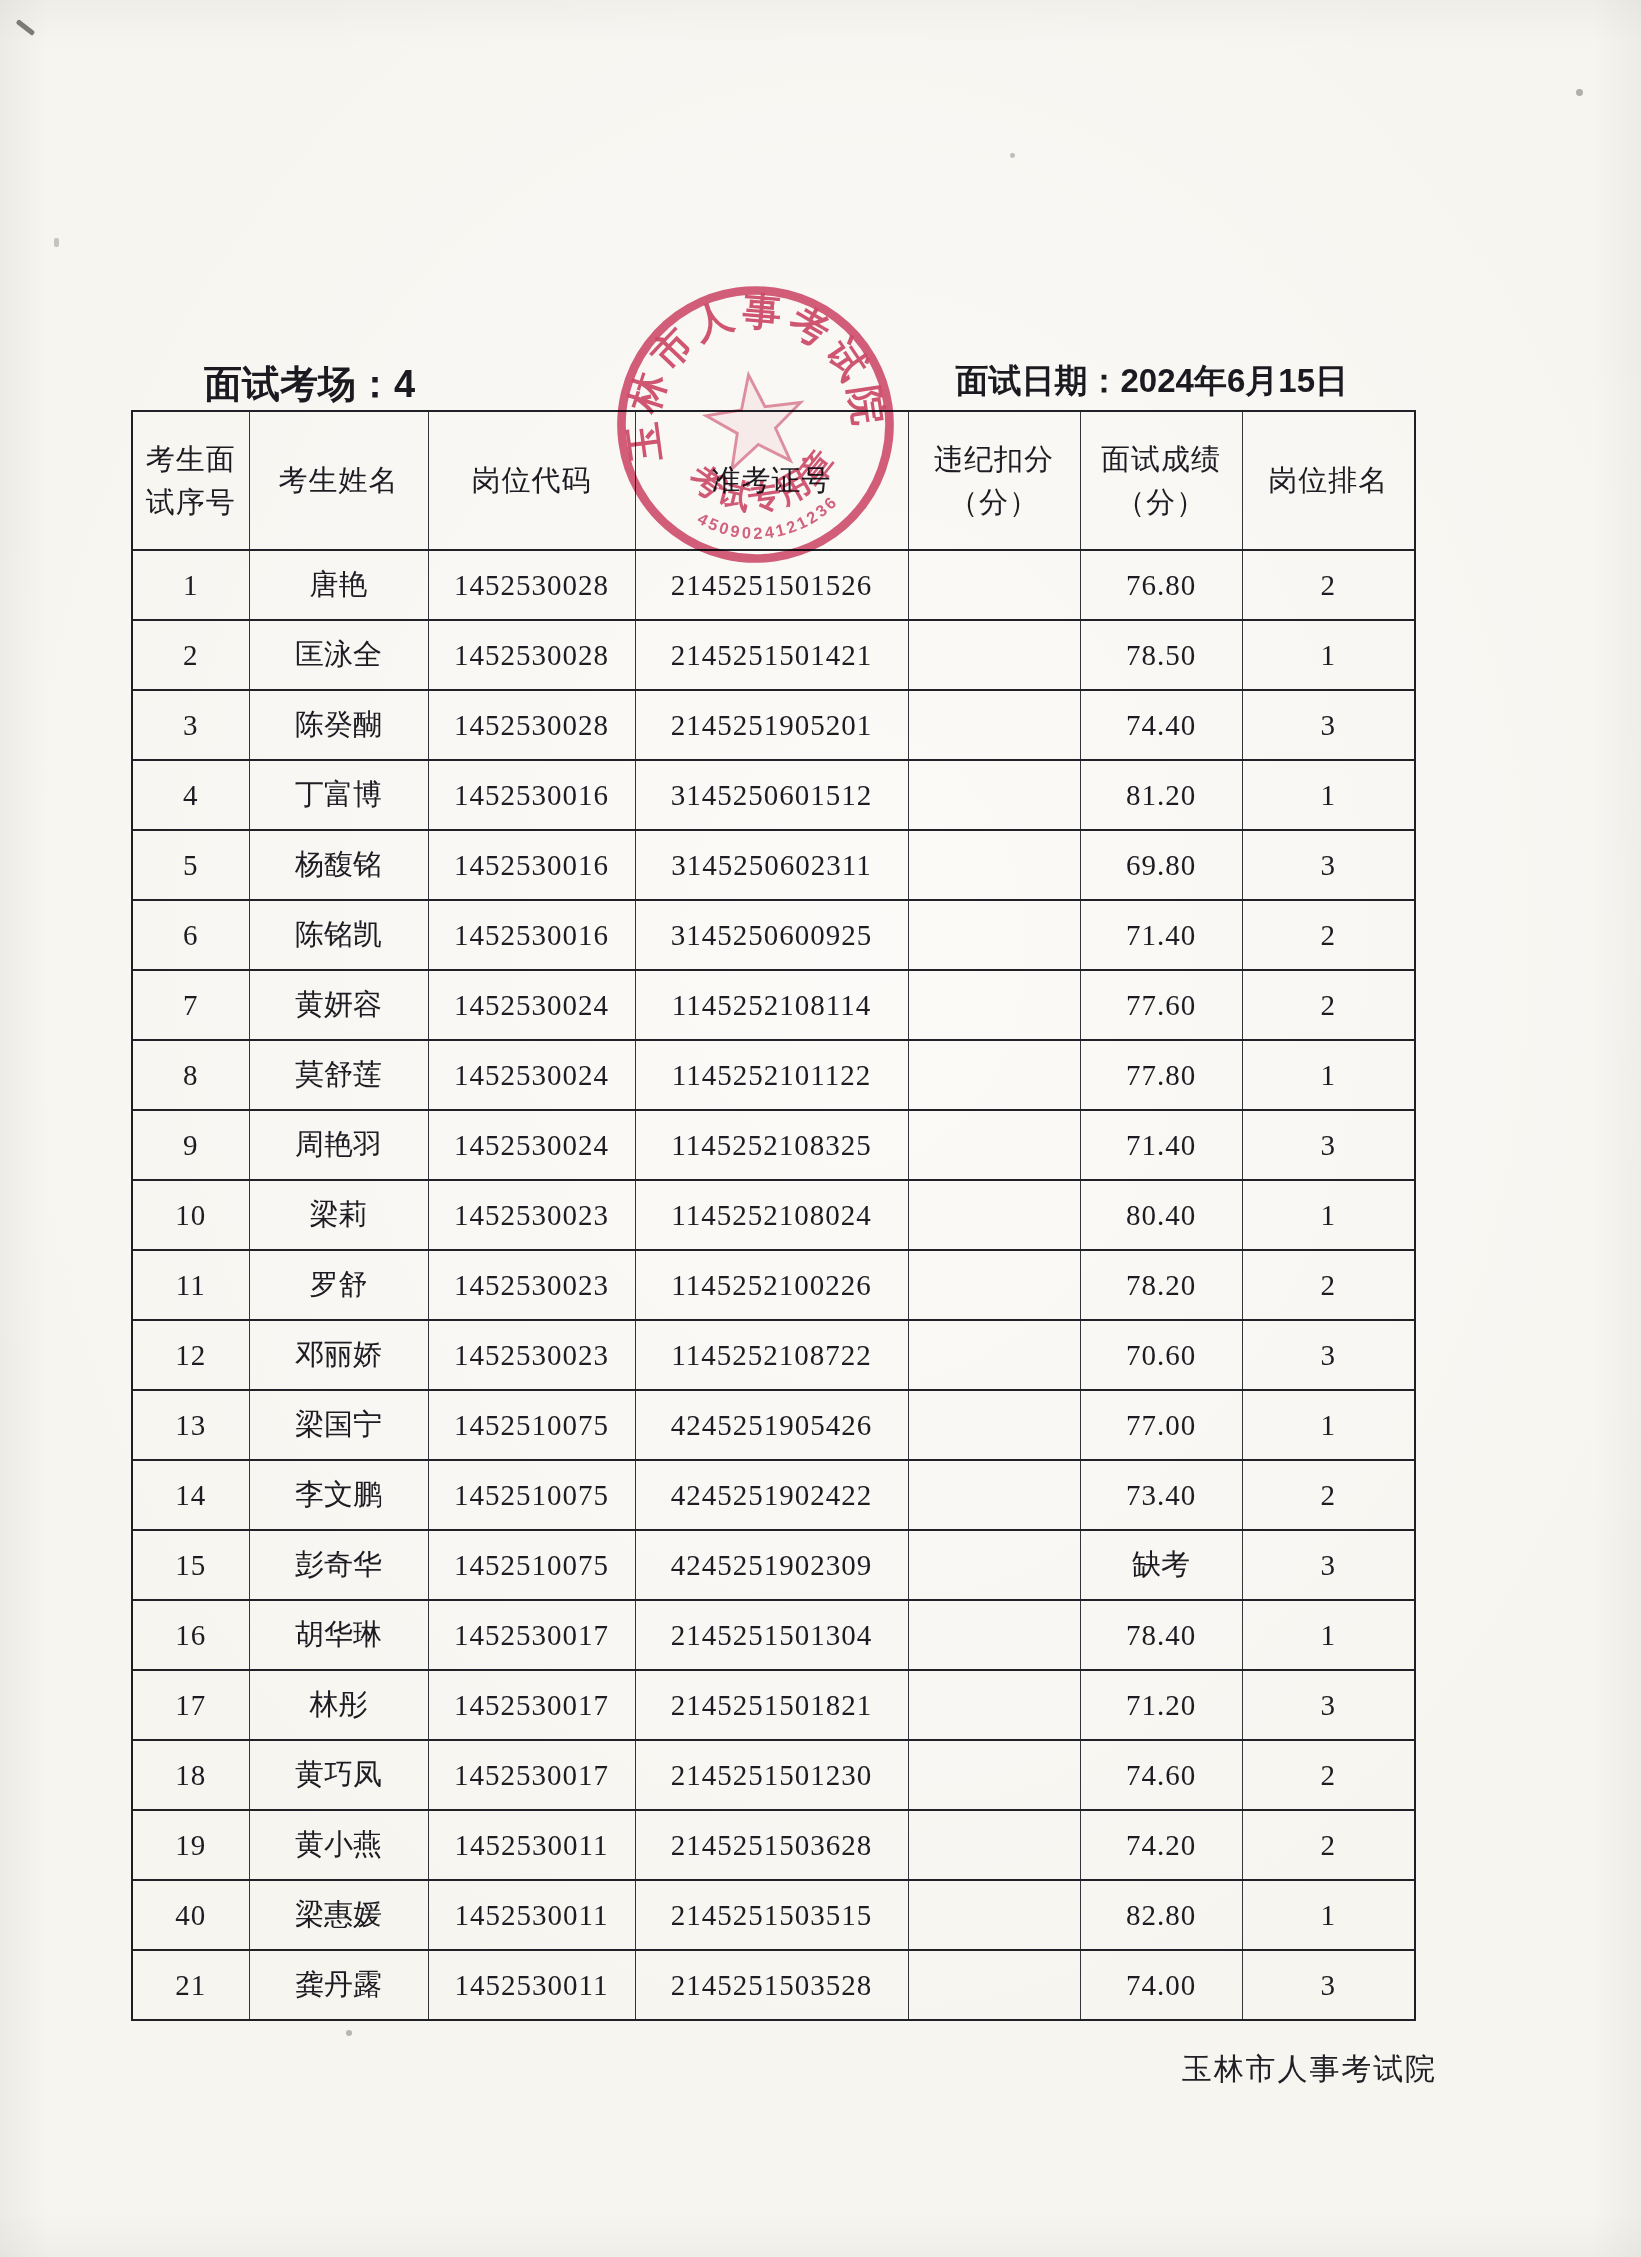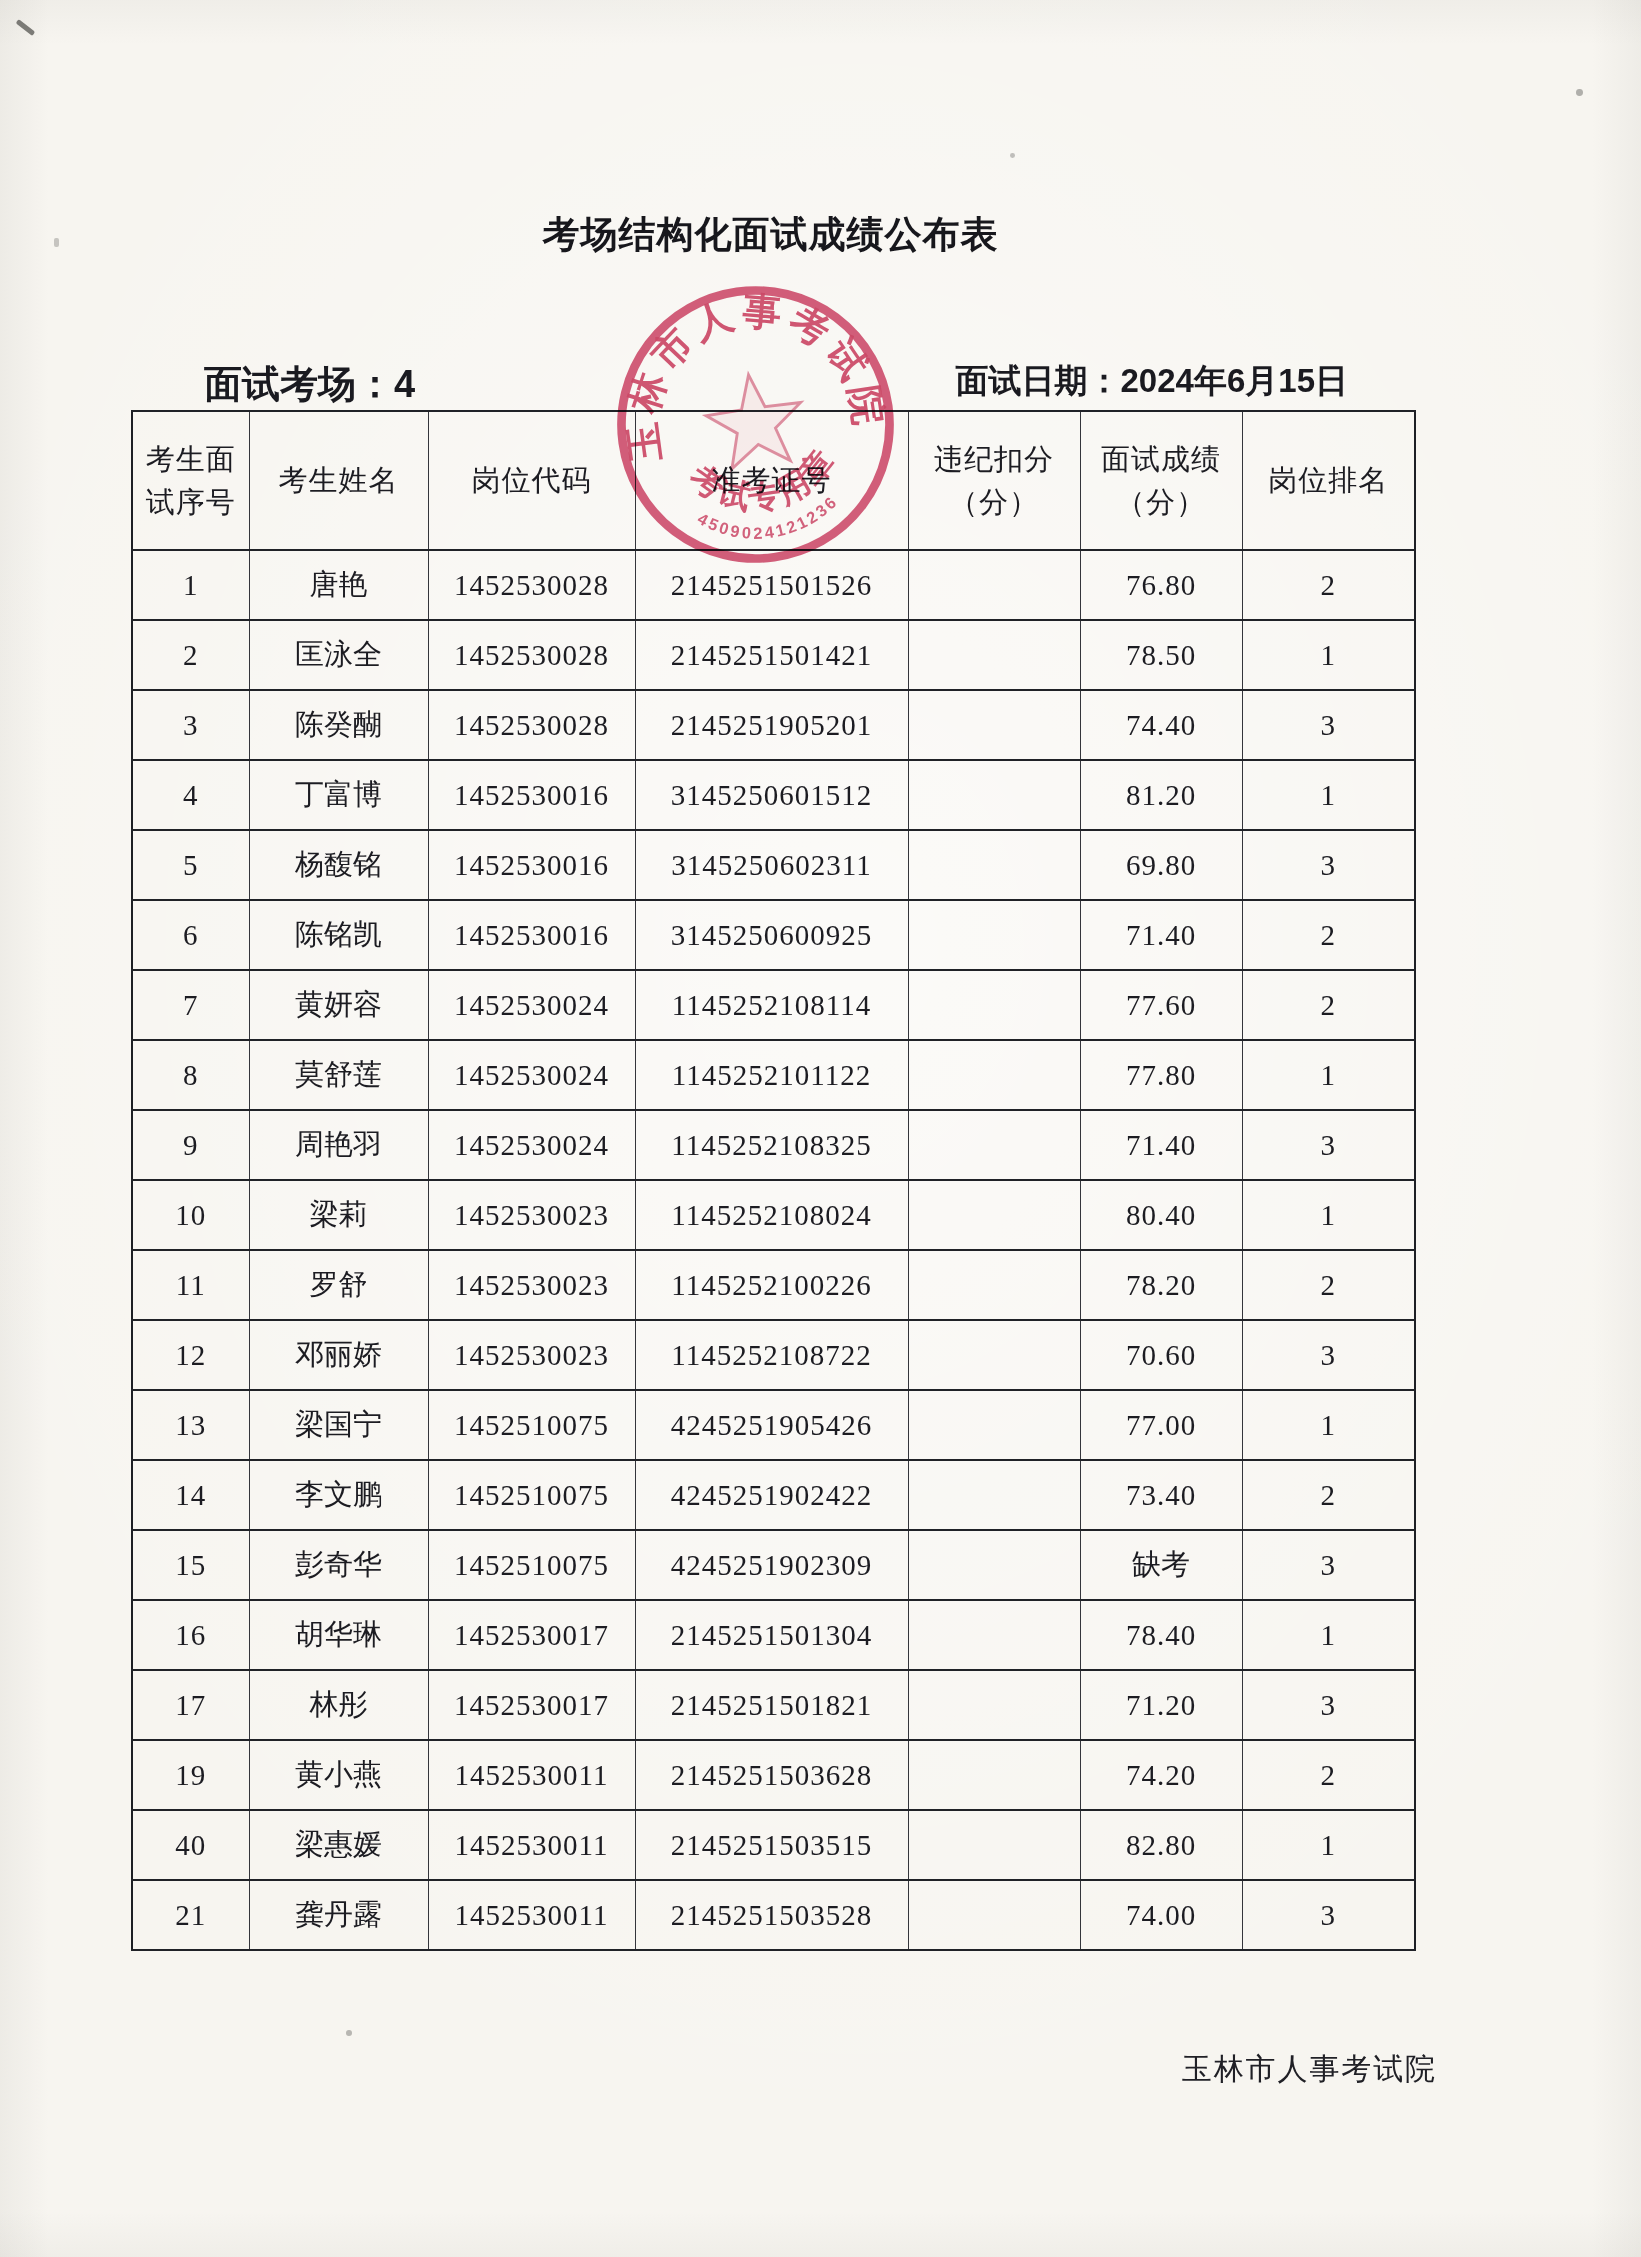--- a/index.html
+++ b/index.html
@@ -63,21 +63,20 @@
   .speck.s2{left:1576px;top:89px;width:6.8px;height:6.8px;border-radius:50%;opacity:.5;}
   .speck.s3{left:54px;top:238px;width:4.8px;height:8.7px;opacity:.35;}
   .speck.s4{left:346px;top:2030px;width:5.8px;height:5.8px;border-radius:50%;opacity:.45;}
   .speck.s5{left:1010px;top:153px;width:4.8px;height:4.8px;border-radius:50%;opacity:.4;}
 </style>
 </head>
 <body>
 
 <div class="sheet">
 
-  <div class="doc-title">考场结构化面试成绩公布表</div>
 
   <div class="meta-room">面试考场：4</div>
   <div class="meta-date">面试日期：2024年6月15日</div>
 
   <table class="score">
     <colgroup>
       <col style="width:117px">
         <col style="width:179px">
         <col style="width:207px">
       <col style="width:273px">
@@ -247,20 +246,29 @@
         <tr>
           <td class="num">17</td>
           <td class="cjk">林彤</td>
           <td class="num">1452530017</td>
           <td class="num">2145251501821</td>
           <td class="num"></td>
           <td class="num">71.20</td>
           <td class="num">3</td>
         </tr>
         <tr>
+          <td class="num">18</td>
+          <td class="cjk">黄巧凤</td>
+          <td class="num">1452530017</td>
+          <td class="num">2145251501230</td>
+          <td class="num"></td>
+          <td class="num">74.60</td>
+          <td class="num">2</td>
+        </tr>
+        <tr>
           <td class="num">19</td>
           <td class="cjk">黄小燕</td>
           <td class="num">1452530011</td>
           <td class="num">2145251503628</td>
           <td class="num"></td>
           <td class="num">74.20</td>
           <td class="num">2</td>
         </tr>
         <tr>
           <td class="num">40</td>

